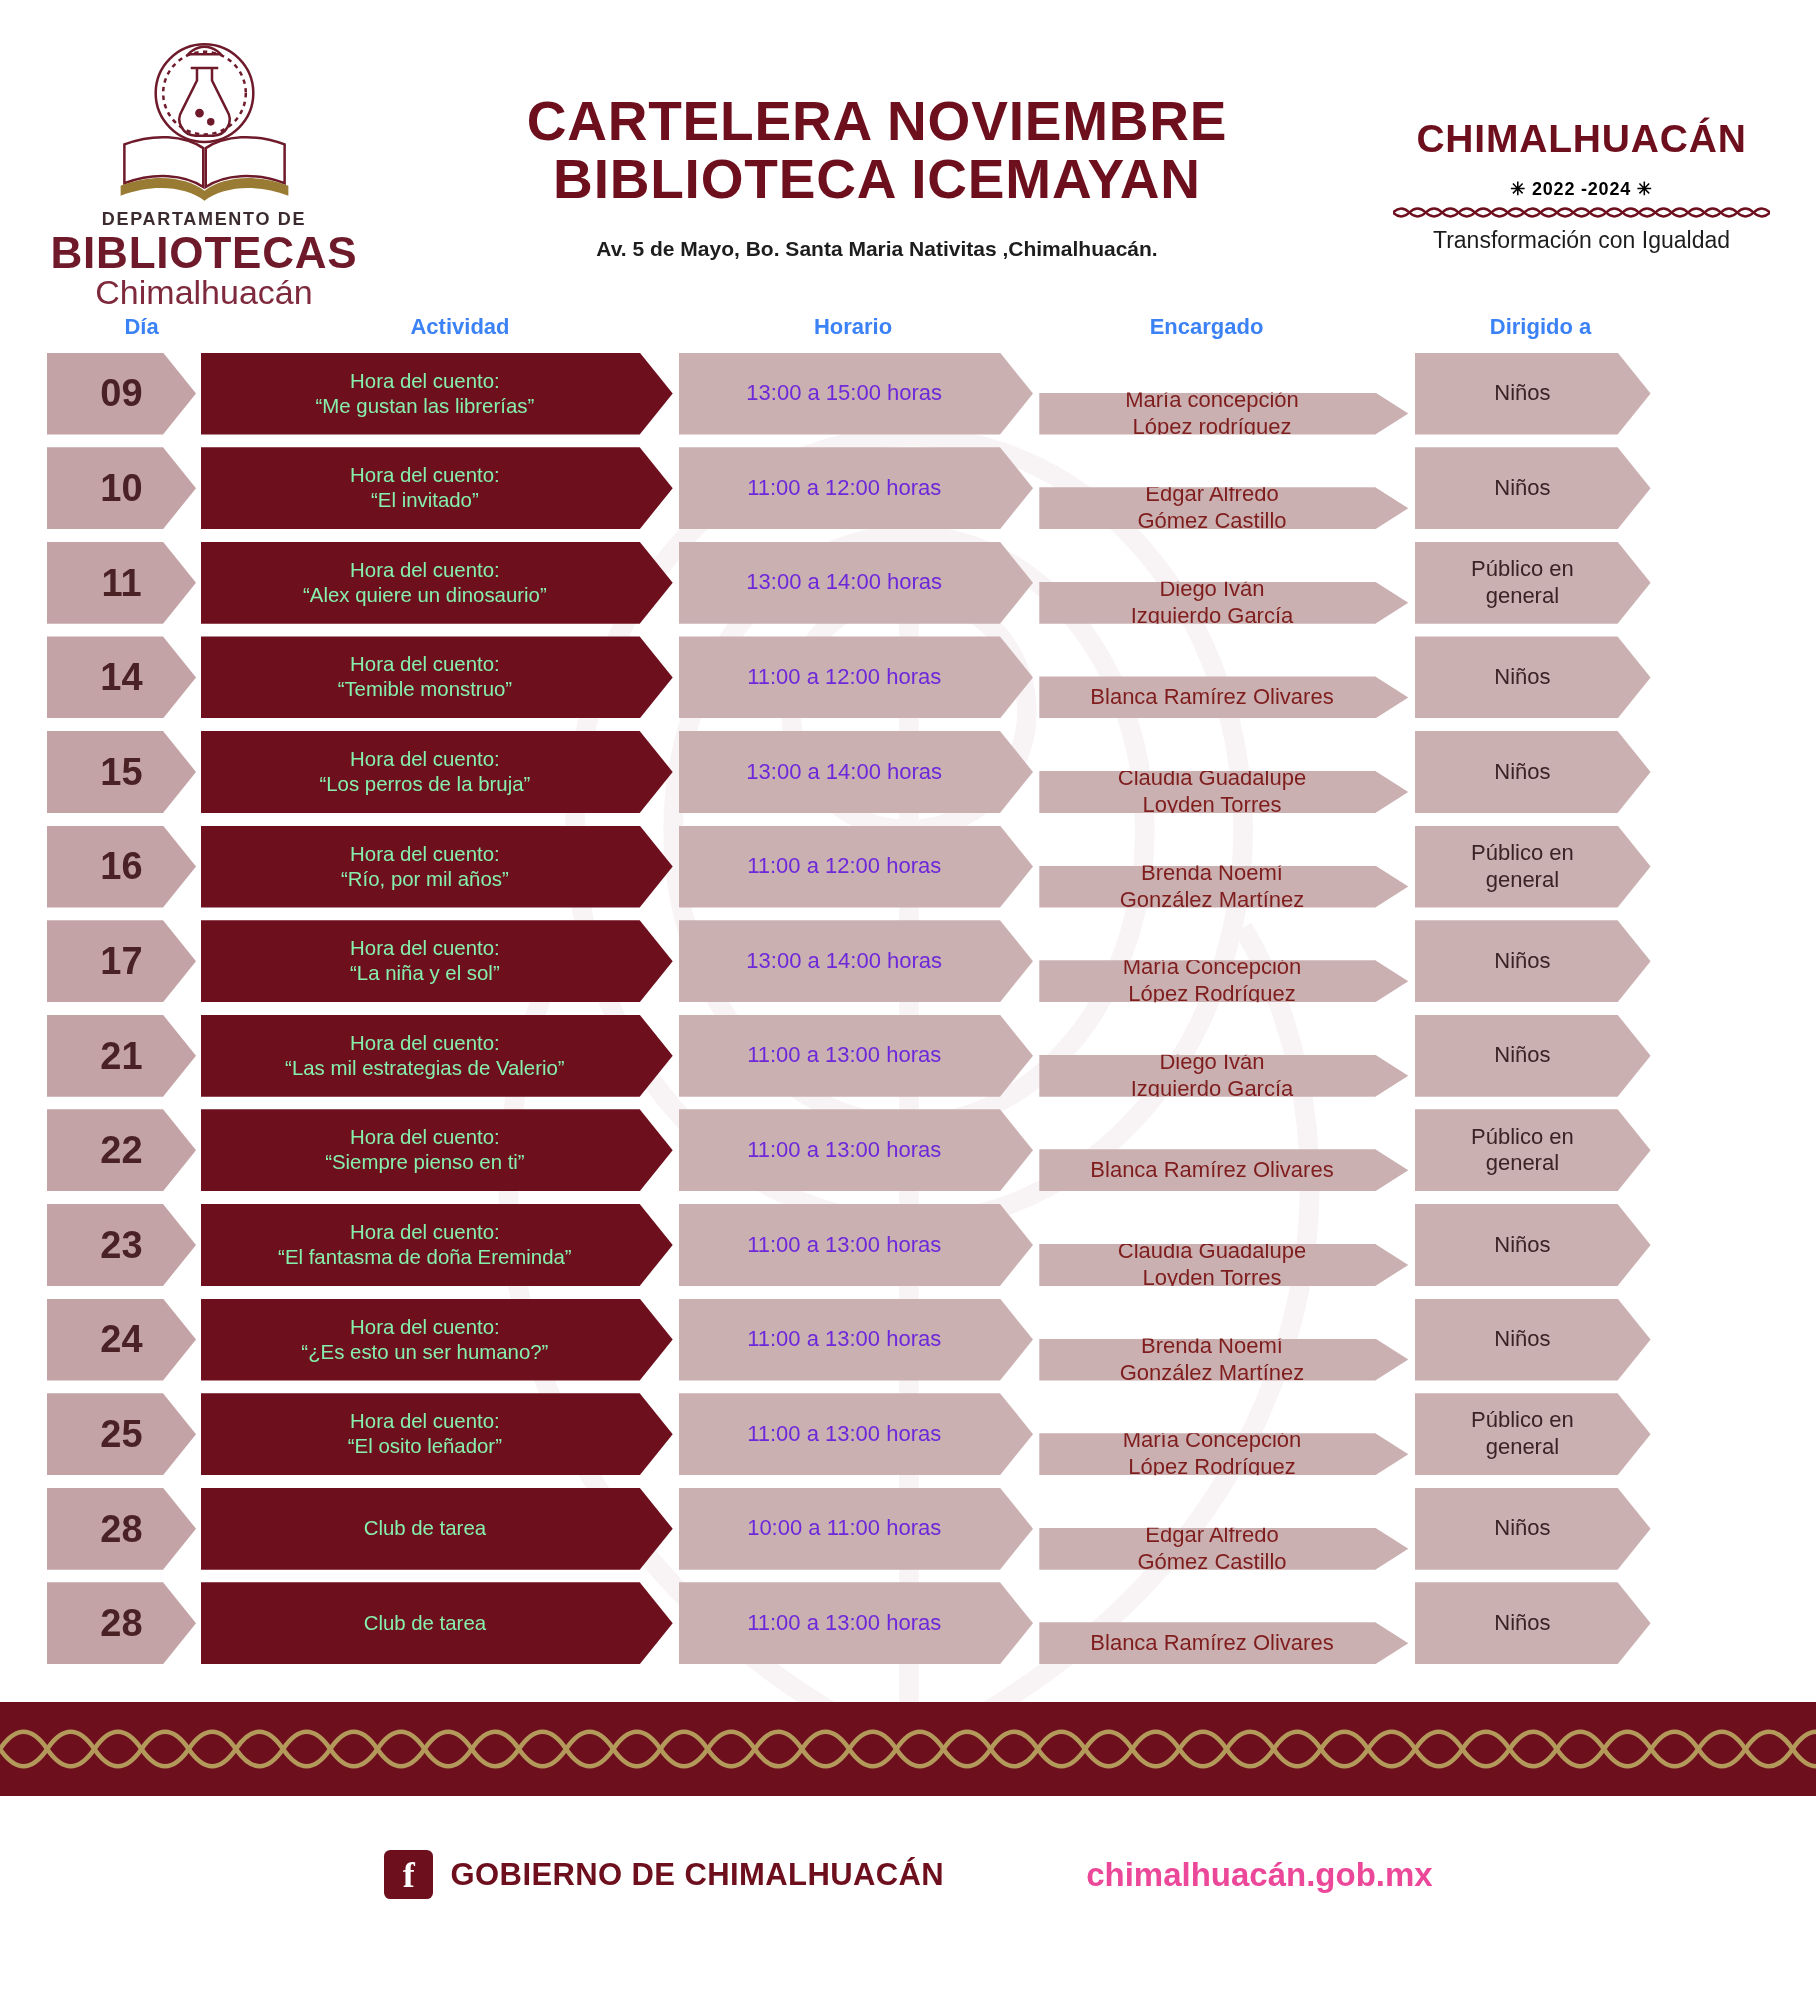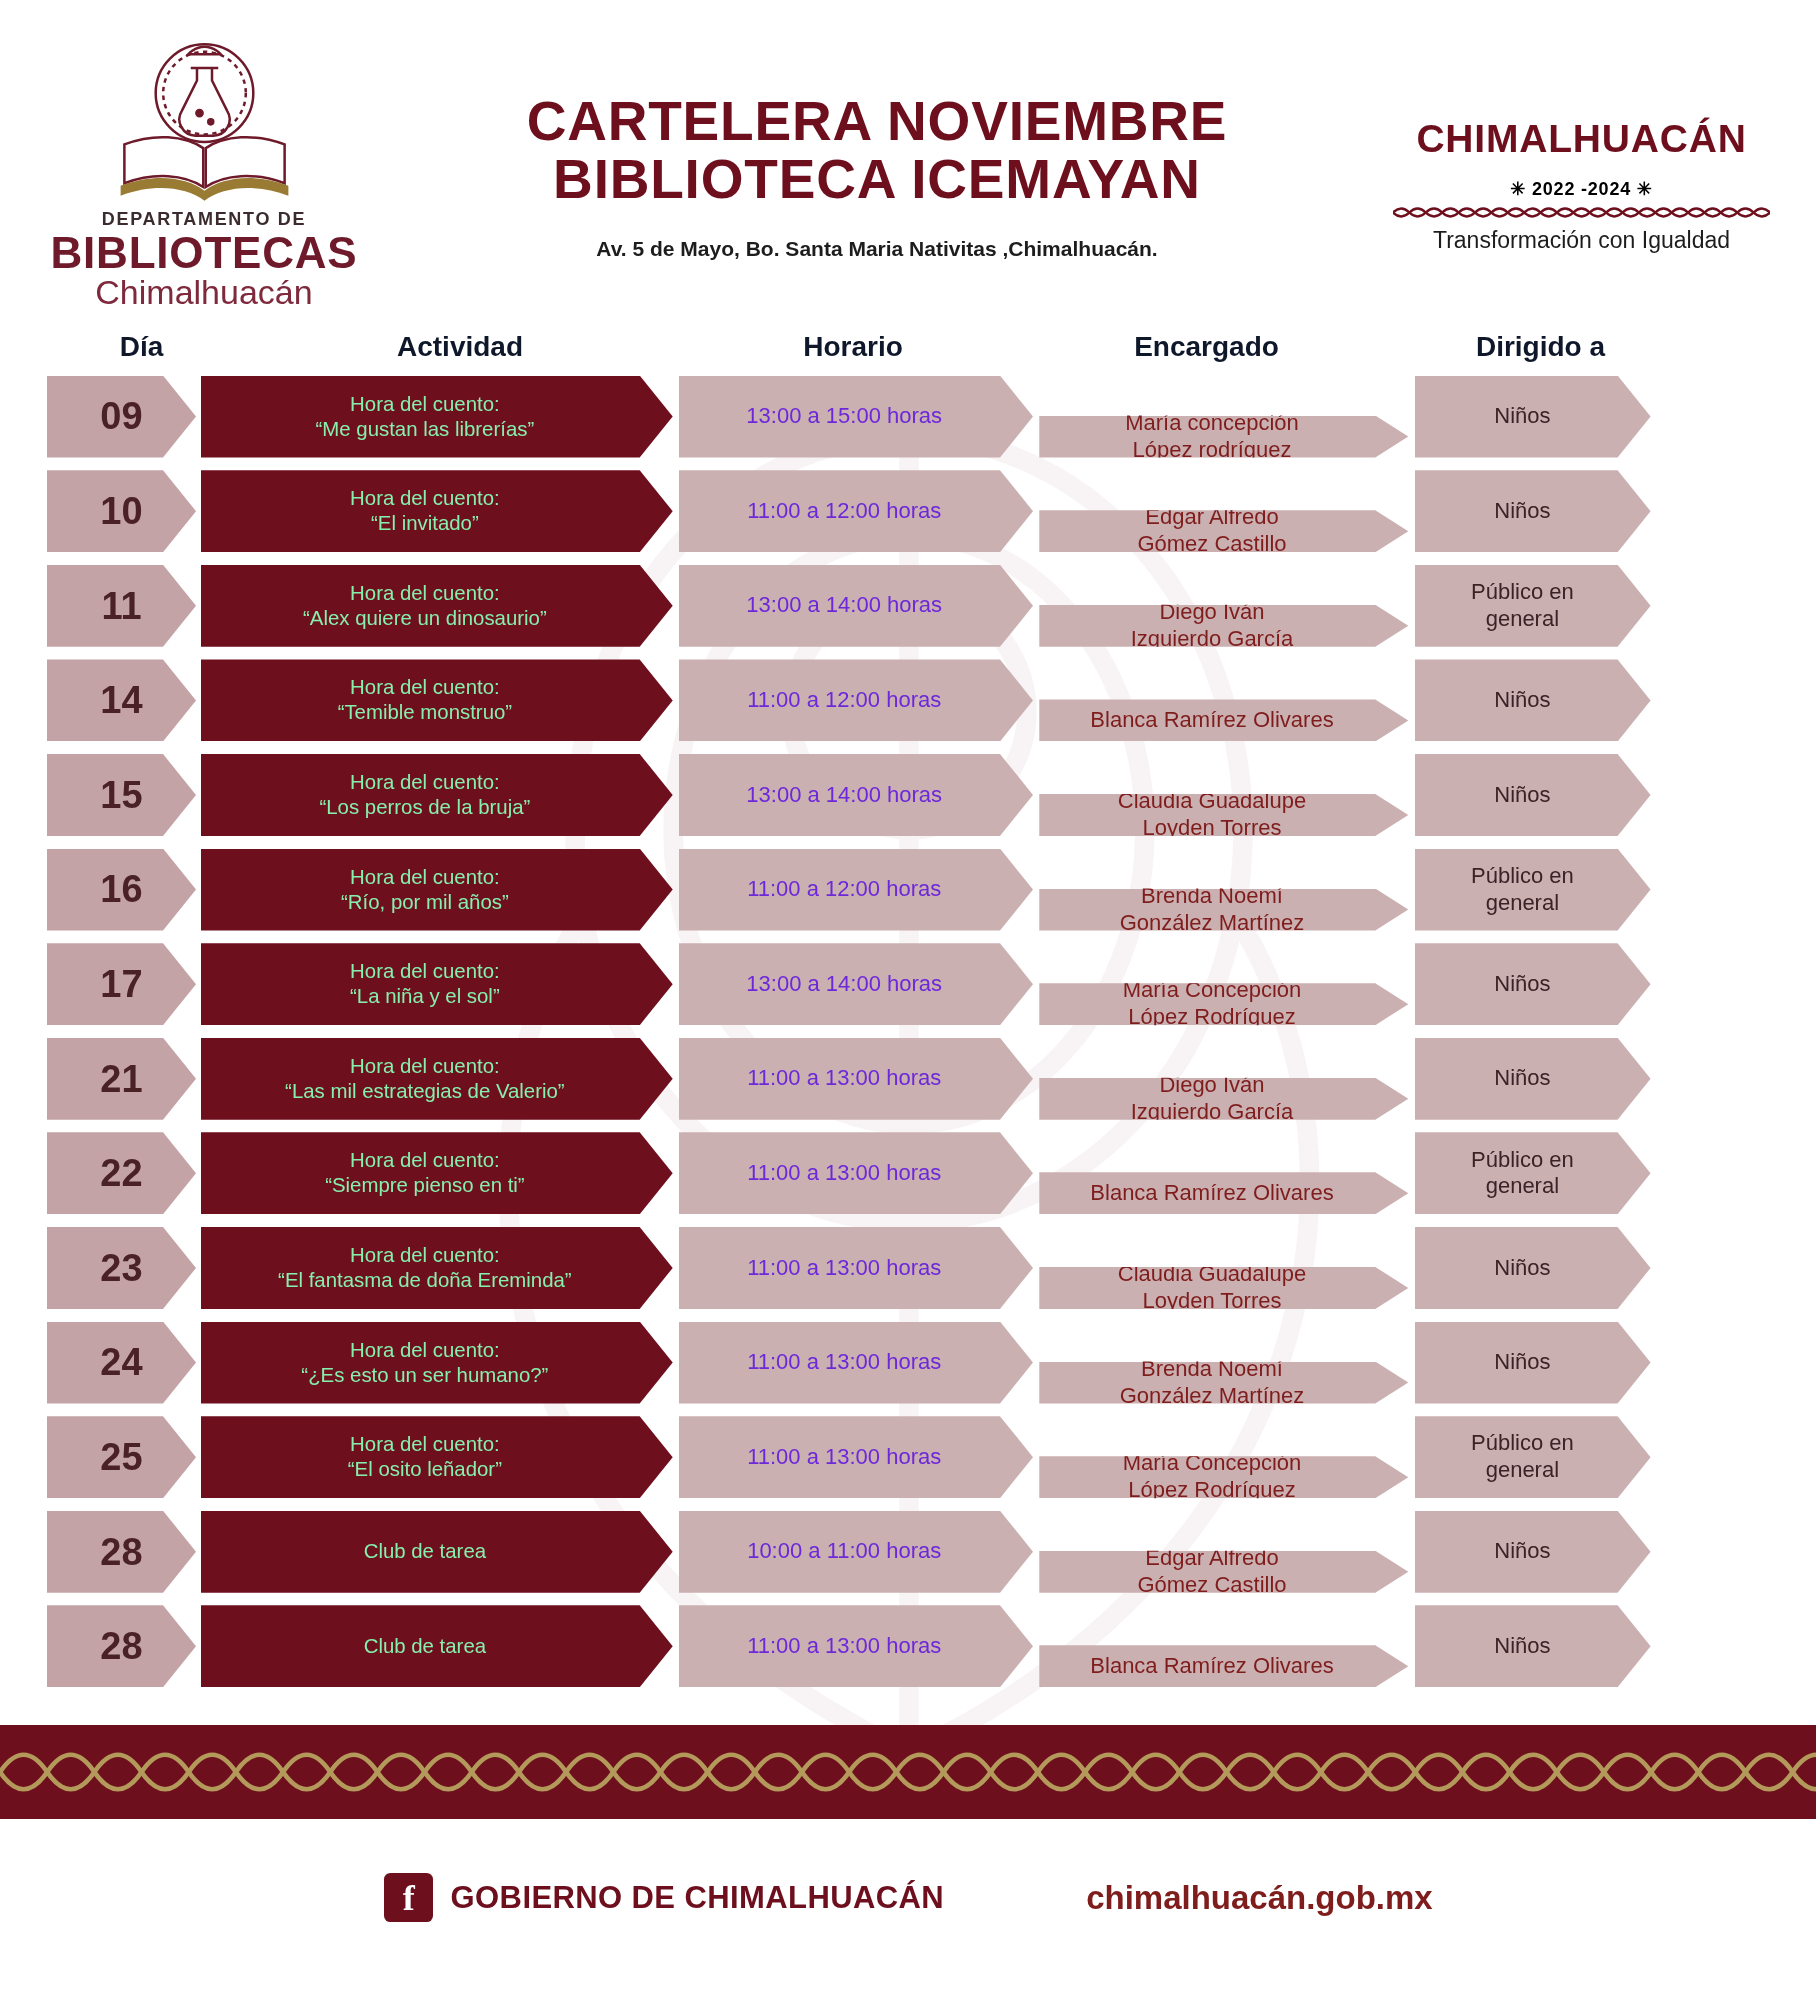--- a/index.html
+++ b/index.html
@@ -105,24 +105,23 @@
     font-size: 23px;
     font-weight: normal;
     color: #1d1d1d;
   }
 
   
   .table-wrap { position: relative; padding: 0 47px; }
   .col-heads {
     display: flex;
     margin-bottom: 12.6px;
-    font-size: 28px;
-    font-weight: bold;
-    color: #0f172a;
-    margin-top: 17px;
+    font-size: 22px;
+    font-weight: bold;
+    color: #3b82f6;
   }
   .h-dia      { width: 189px; text-align: center; }
   .h-act      { width: 448px; text-align: center; }
   .h-hor      { width: 338px; text-align: center; }
   .h-enc      { width: 369px; text-align: center; }
   .h-dir      { width: 299px; text-align: center; }
 
   .row {
     display: flex;
     align-items: stretch;
@@ -219,21 +218,21 @@
   }
   .fb-text {
     font-size: 31px;
     font-weight: bold;
     color: #6e0f1e;
     letter-spacing: 0.4px;
   }
   .fb-site {
     font-size: 33px;
     font-weight: bold;
-    color: #7f1d1d;
+    color: #ec4899;
   }
 </style>
 </head>
 <body>
 
 <div class="page">
 
   <div class="watermark">
     <svg viewBox="0 0 600 760" xmlns="http://www.w3.org/2000/svg">
       <g fill="none" stroke="#6e0f1e" stroke-width="10">

